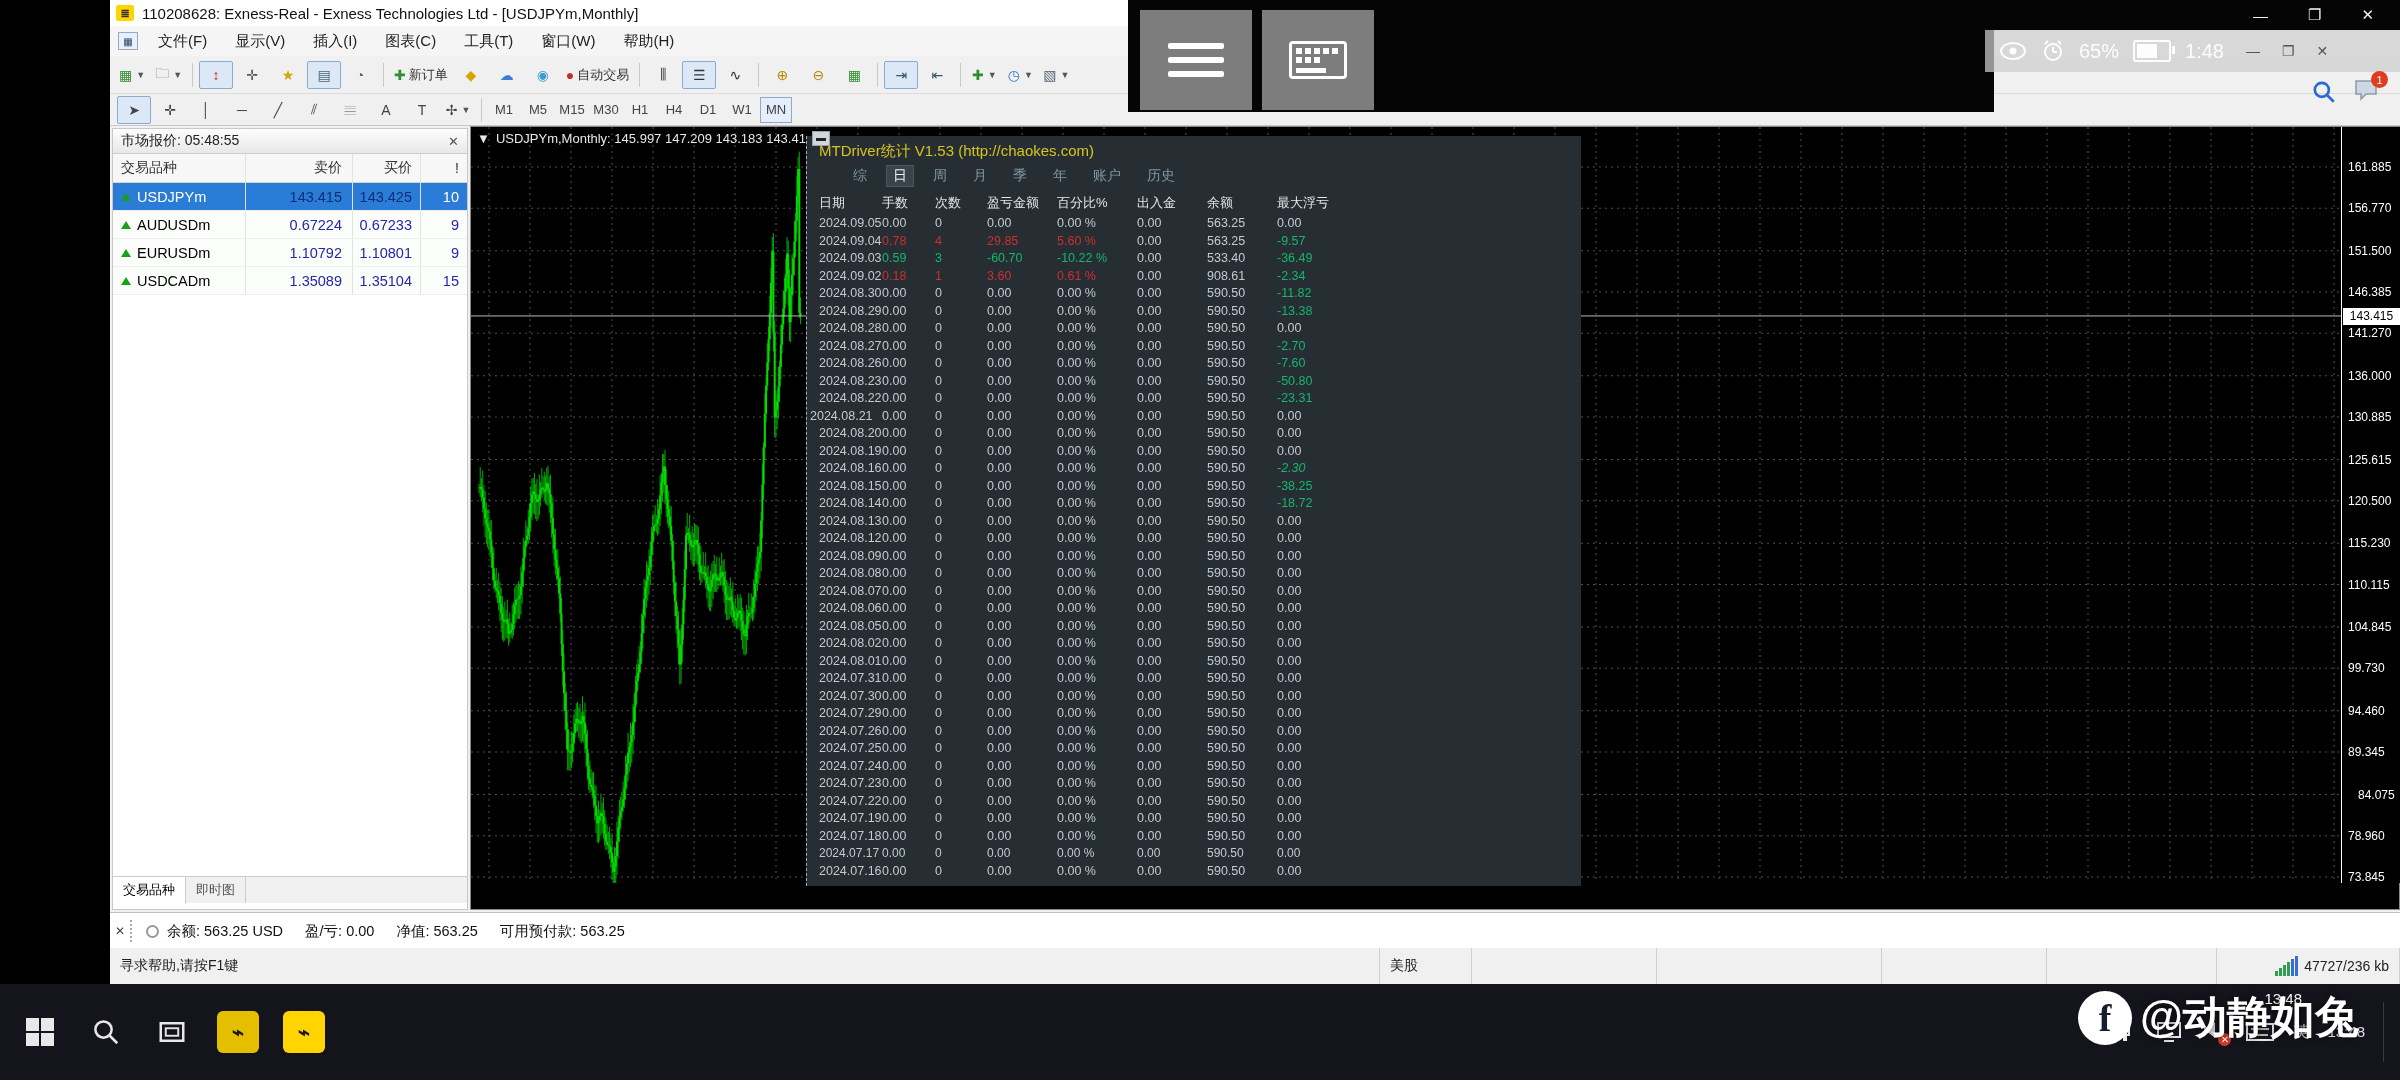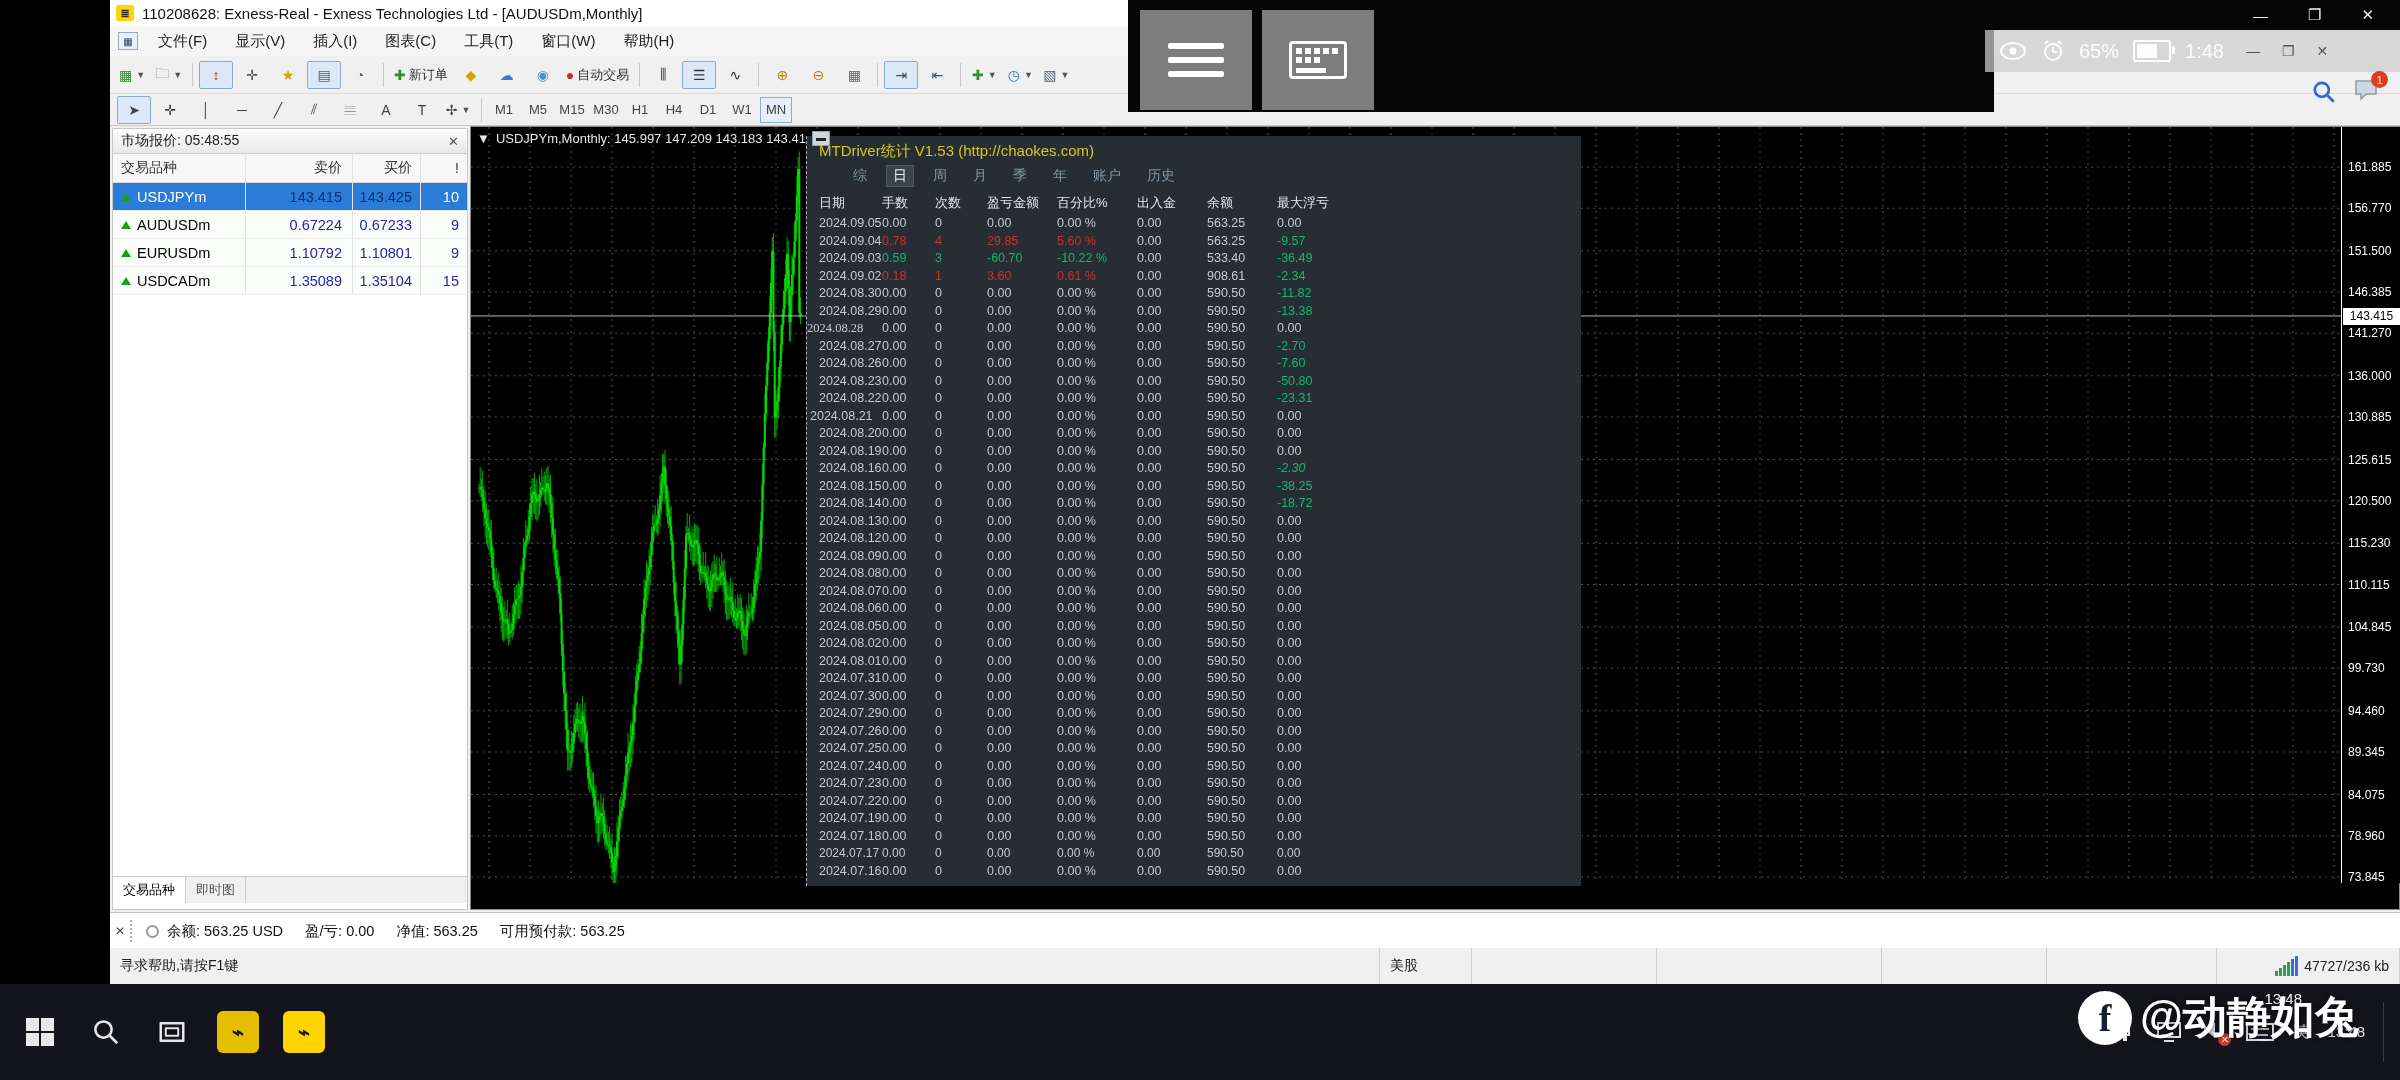--- a/index.html
+++ b/index.html
@@ -97,21 +97,21 @@
 </style>
 </head>
 <body>
 
 <div class="stage">
 
   <div class="app">
 
     <div class="titlebar">
       <span class="mt4logo">≣</span>
-      <span>110208628: Exness-Real - Exness Technologies Ltd - [AUDUSDm,Monthly]</span>
+      <span>110208628: Exness-Real - Exness Technologies Ltd - [USDJPYm,Monthly]</span>
     </div>
 
     <div class="menubar">
       <span class="menu-chart-ic">▦</span>
       <span id="menus" style="display: flex;">
           <span class="mitem">文件(F)</span>
           <span class="mitem">显示(V)</span>
           <span class="mitem">插入(I)</span>
           <span class="mitem">图表(C)</span>
           <span class="mitem">工具(T)</span>
@@ -911,21 +911,21 @@
           <span class="ptick" style="top: 241.75px;">136.000</span>
           <span class="ptick" style="top: 283px;">130.885</span>
           <span class="ptick" style="top: 325.5px;">125.615</span>
           <span class="ptick" style="top: 366.75px;">120.500</span>
           <span class="ptick" style="top: 409.25px;">115.230</span>
           <span class="ptick" style="top: 450.5px;">110.115</span>
           <span class="ptick" style="top: 493px;">104.845</span>
           <span class="ptick" style="top: 534.25px;">99.730</span>
           <span class="ptick" style="top: 576.75px;">94.460</span>
           <span class="ptick" style="top: 618px;">89.345</span>
-          <span class="ptick" style="top: 660.5px;">84.075</span>
+          <span class="ptick" style="top: 660.5px; margin-left: 10px;">84.075</span>
           <span class="ptick" style="top: 701.75px;">78.960</span>
           <span class="ptick" style="top: 743px;">73.845</span>
           <span class="pcur" style="top: 180.952px;">143.415</span>
         </div>
 
       <div class="mtd">
         <div class="mtd-title">MTDriver统计  V1.53  (http://chaokes.com)</div>
         <div class="mtd-tabs" id="mtd-tabs">
             <span class="mtd-tab">综</span>
             <span class="mtd-tab active">日</span>
@@ -1001,21 +1001,21 @@
               <span class="mtd-cell tone-flat" style="left: 12px;">2024.08.29</span>
               <span class="mtd-cell tone-flat" style="left: 75px;">0.00</span>
               <span class="mtd-cell tone-flat" style="left: 128px;">0</span>
               <span class="mtd-cell tone-flat" style="left: 180px;">0.00</span>
               <span class="mtd-cell tone-flat" style="left: 250px;">0.00 %</span>
               <span class="mtd-cell tone-flat" style="left: 330px;">0.00</span>
               <span class="mtd-cell tone-flat" style="left: 400px;">590.50</span>
               <span class="mtd-cell tone-green" style="left: 470px;">-13.38</span>
             </div>
             <div style="position: absolute; left: 0px; top: 105px; width: 100%; height: 17px; font-size: 12.5px;">
-              <span class="mtd-cell tone-flat" style="left: 0; font-family: Liberation Serif, serif;">2024.08.28</span>
+              <span class="mtd-cell tone-flat" style="left: 12px;">2024.08.28</span>
               <span class="mtd-cell tone-flat" style="left: 75px;">0.00</span>
               <span class="mtd-cell tone-flat" style="left: 128px;">0</span>
               <span class="mtd-cell tone-flat" style="left: 180px;">0.00</span>
               <span class="mtd-cell tone-flat" style="left: 250px;">0.00 %</span>
               <span class="mtd-cell tone-flat" style="left: 330px;">0.00</span>
               <span class="mtd-cell tone-flat" style="left: 400px;">590.50</span>
               <span class="mtd-cell tone-flat" style="left: 470px;">0.00</span>
             </div>
             <div style="position: absolute; left: 0px; top: 122.5px; width: 100%; height: 17px; font-size: 12.5px;">
               <span class="mtd-cell tone-flat" style="left: 12px;">2024.08.27</span>

